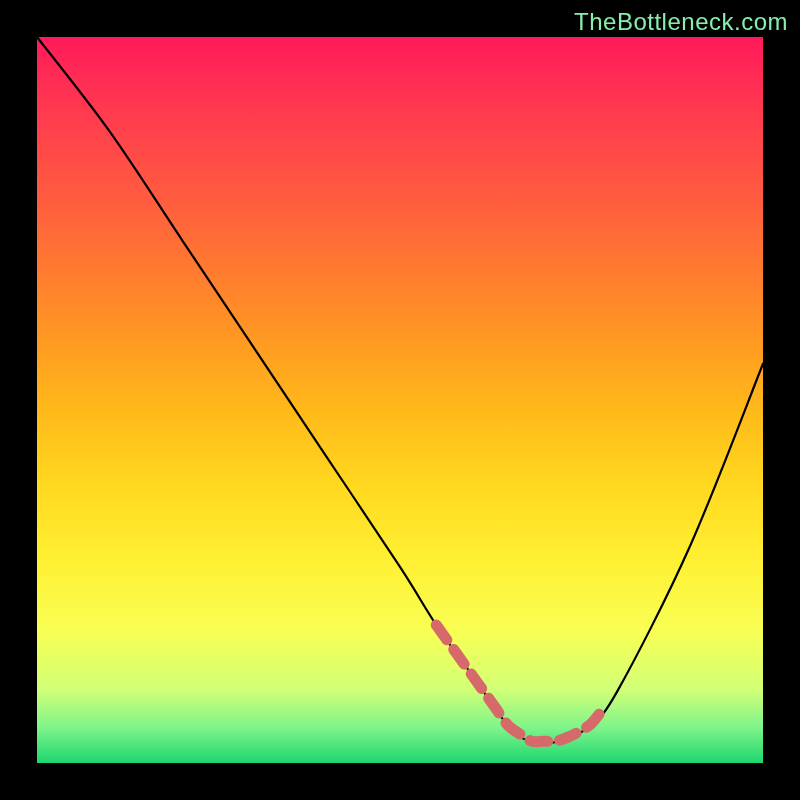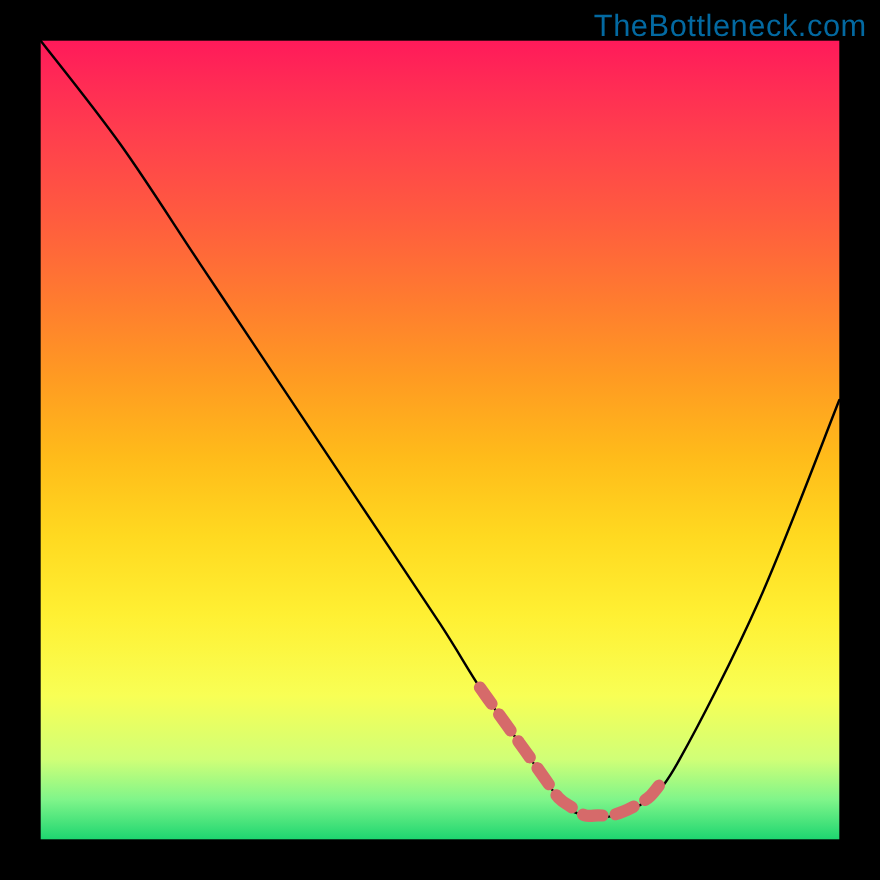--- a/index.html
+++ b/index.html
@@ -37,22 +37,22 @@
       #f8ff55 82%,
       #d0ff77 90%,
       #80f58a 95%,
       #1ed670 100%
     );
   }
   .watermark {
     position: absolute;
     top: 8px;
     right: 12px;
-    color: #0369a1;
-    font-size: 28px;
+    color: #86efac;
+    font-size: 24px;
     letter-spacing: 0.5px;
     font-weight: 400;
     white-space: nowrap;
   }
   svg.curve {
     position: absolute;
     left: 0; top: 0;
     width: 726px;
     height: 726px;
     overflow: visible;

